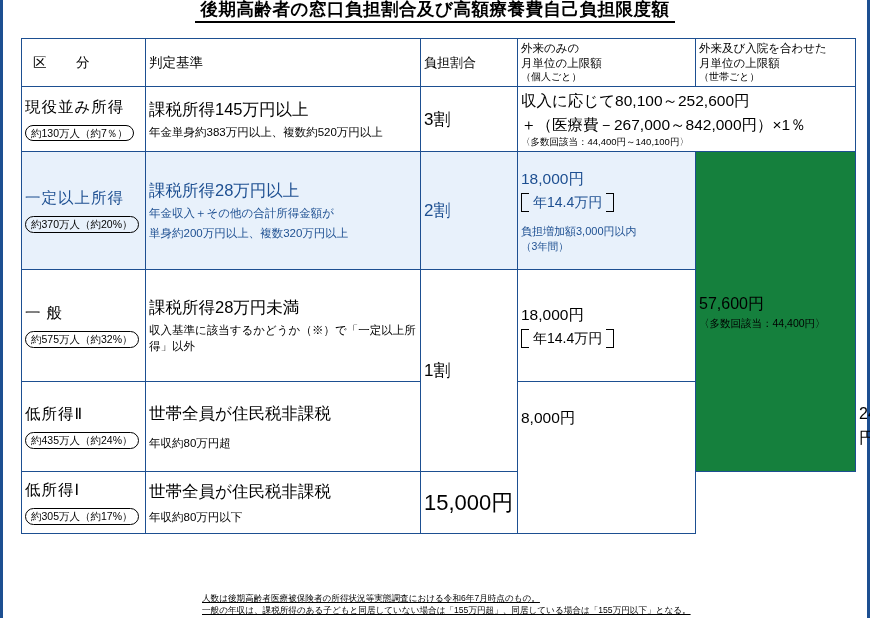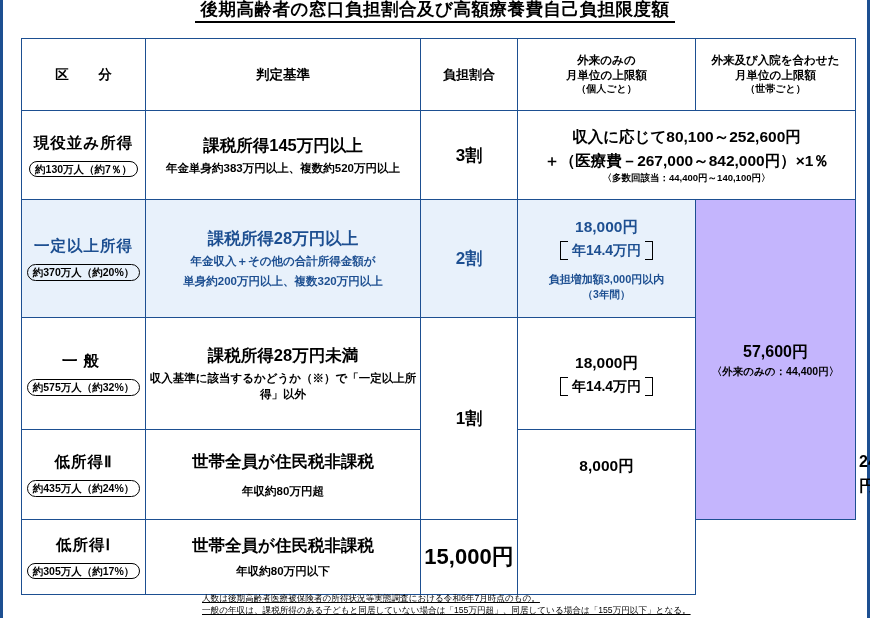--- a/index.html
+++ b/index.html
@@ -35,24 +35,24 @@
   
   table.main {
     position: absolute;
     left: 18px; top: 38px;
     width: 834px;
     border-collapse: collapse;
     table-layout: fixed;
   }
   table.main td, table.main th {
     border: 1px solid #1d4f91;
-    text-align: center;
+    text-align: left;
     vertical-align: middle;
-    padding: 14px 3px;
-    font-weight: bold;
+    padding: 2px 3px;
+    font-weight: normal;
   }
   .c-kubun { width: 124px; }
   .c-hantei { width: 275px; }
   .c-waricho { width: 97px; }
   .c-gairai { width: 178px; }
   .c-setai { width: 160px; }
 
   thead td { height: 48px; font-size: 13.5px; }
   .hdr-sp { letter-spacing: 8px; padding-left: 8px; }
   .hdr-small { font-size: 11.5px; line-height: 1.28; }
@@ -107,21 +107,21 @@
   
   .notes {
     position: absolute;
     left: 185px; top: 592px;
     width: 660px;
     font-size: 8.6px;
     line-height: 1.45;
   }
   .notes div { white-space: nowrap; }
   .notes .indent { padding-left: 14px; text-decoration: underline; }
-  .gray-cell { background: #c4b5fd; }
+  .gray-cell { background: #15803d; }
 </style>
 </head>
 <body>
 
 <div class="page">
 
   <div class="title-wrap">
     <div class="title">後期高齢者の窓口負担割合及び高額療養費自己負担限度額</div>
   </div>
 
@@ -191,21 +191,21 @@
           <span class="ratio blue-text">2割</span>
         </td>
         <td class="blue-row">
           <div class="amt-main blue-text">18,000円</div>
           <div><span class="yen-year blue-text">年14.4万円</span></div>
           <div class="note-extra">負担増加額3,000円以内</div>
           <div class="amt-sub blue-text">（3年間）</div>
         </td>
         <td class="gray-cell" rowspan="3">
           <div class="amt-main" style="font-size:16px">57,600円</div>
-          <div class="amt-sub">〈外来のみの：44,400円〉</div>
+          <div class="amt-sub">〈多数回該当：44,400円〉</div>
         </td>
       </tr>
 
       <tr style="height:112px">
         <td>
           <div class="kubun-name sp2">一般</div>
           <div class="pop-box">約575万人（約32%）</div>
         </td>
         <td>
           <div class="crit-main">課税所得28万円未満</div>

